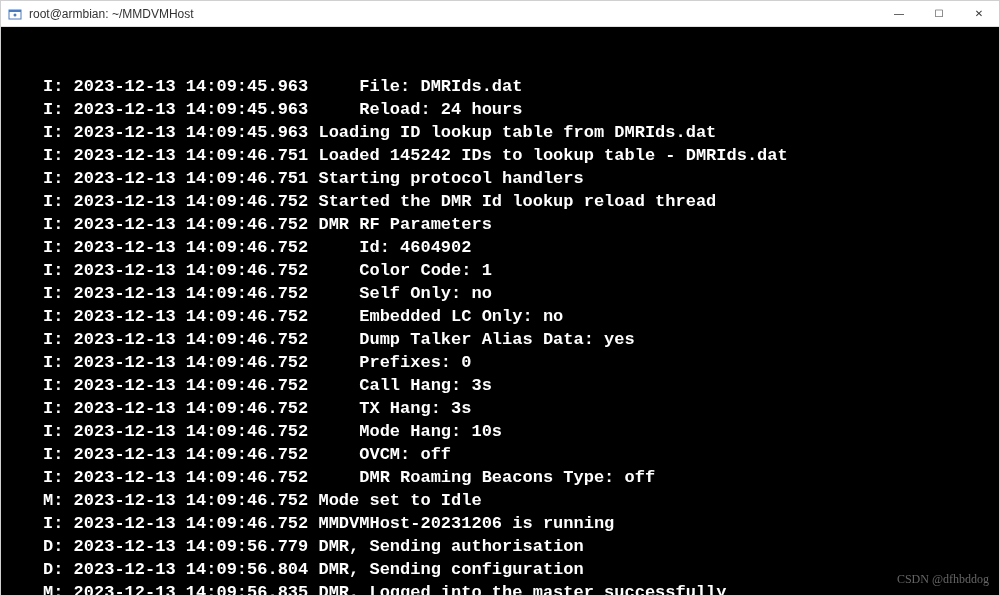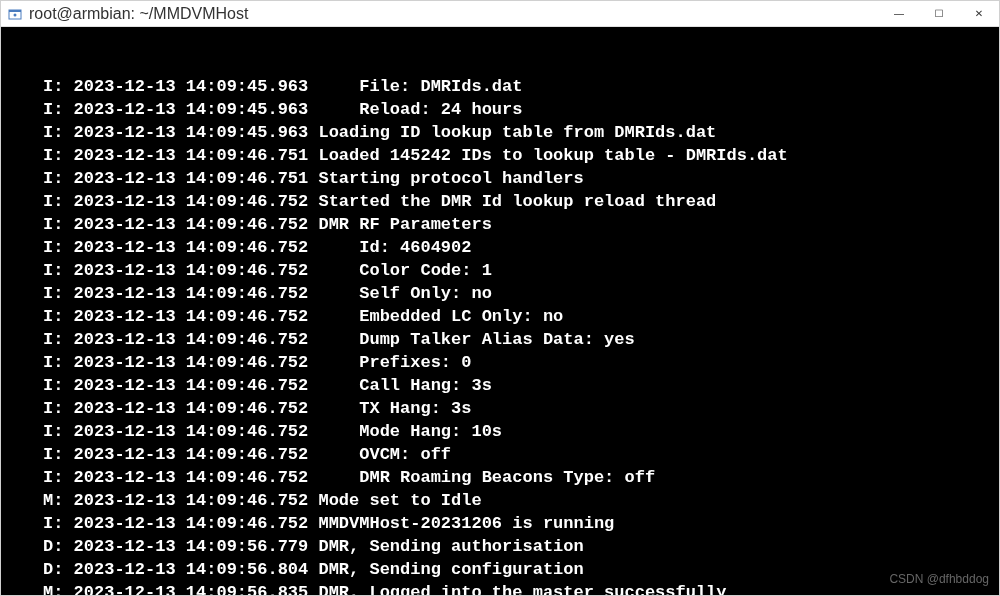--- a/index.html
+++ b/index.html
@@ -32,21 +32,21 @@
     }
     .titlebar-icon {
       width: 16px;
       height: 16px;
       margin-right: 6px;
       display: flex;
       align-items: center;
       justify-content: center;
     }
     .titlebar-title {
-      font-size: 16px;
+      font-size: 12px;
       color: #333;
       flex: 1;
     }
     .window-controls {
       display: flex;
       height: 100%;
     }
     .window-control {
       width: 40px;
       height: 100%;
@@ -73,21 +73,21 @@
     .log-line {
       display: block;
       margin-left: 36px;
     }
     .watermark {
       position: absolute;
       bottom: 4px;
       right: 10px;
       color: #666;
       font-size: 12px;
-      font-family: Liberation Sans, sans-serif;
+      font-family: Liberation Serif, serif;
       font-weight: normal;
     }
   </style>
 </head>
 <body>
 
 <div class="window">
   <div class="titlebar">
     <div class="titlebar-icon">
       <svg width="14" height="14" viewBox="0 0 14 14">

